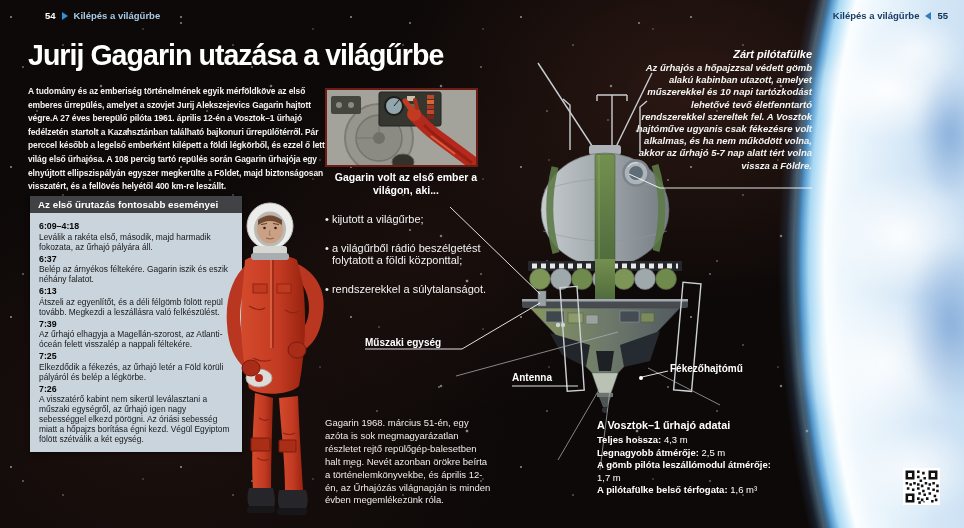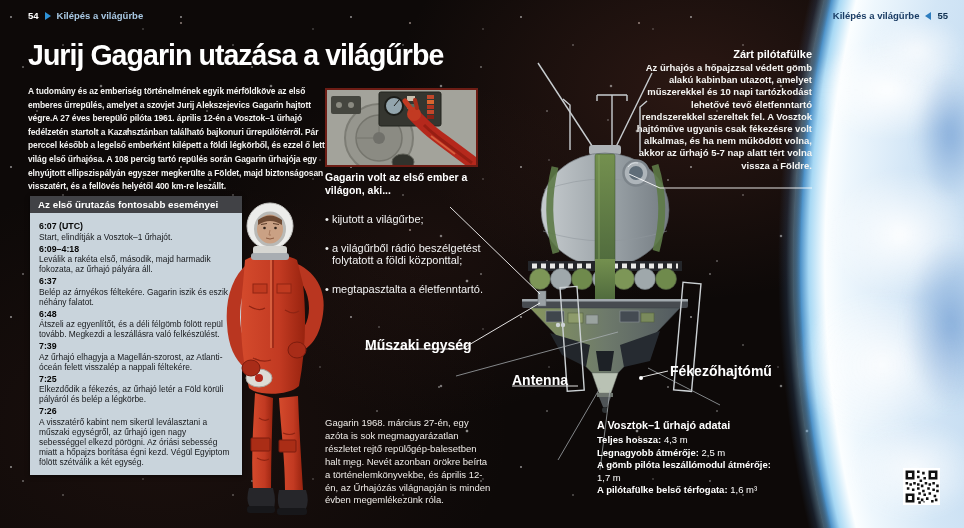--- a/index.html
+++ b/index.html
@@ -32,50 +32,50 @@
        radial-gradient(circle 1160px at 1168px 264px, rgba(0,0,0,0) 98.1%, rgba(140,200,240,.4) 98.7%, rgba(70,120,180,.18) 99.3%, rgba(0,0,0,0) 100%),
        radial-gradient(circle 1150px at 1168px 264px,
          #86abd2 0%, #93b7dd 35%, #a7c6e6 62%, #bcd6ee 80%, #d3e6f6 90%,
          #eef7fd 95.2%, #fbfeff 96.8%, #a7d8f4 98.2%, #4f93c9 98.9%, rgba(13,18,30,0) 99.6%);}
   .cloud{position:absolute;border-radius:50%;filter:blur(4px);
      background:radial-gradient(closest-side, rgba(255,255,255,.95), rgba(255,255,255,0));}
   .ocean{position:absolute;border-radius:50%;filter:blur(6px);
      background:radial-gradient(closest-side, rgba(70,125,195,.5), rgba(70,125,195,0));}
   
   .hdr{position:absolute;top:10px;display:flex;align-items:center;gap:6px;font-size:9.5px;font-weight:bold;}
-  .hdr-left{left:28px;color:#a9c9e4;align-items:center;}
+  .hdr-left{left:45px;color:#a9c9e4;align-items:center;}
   .hdr-left .pg{color:#ffffff;}
   .hdr-right{right:16px;color:#1a3c64;}
   .hdr-right .pg{color:#0f3050;}
   .tri-r{width:0;height:0;border-top:4px solid transparent;border-bottom:4px solid transparent;border-left:6px solid #2e93d8;display:inline-block;}
   .tri-l{width:0;height:0;border-top:4px solid transparent;border-bottom:4px solid transparent;border-right:6px solid #2d7dbf;display:inline-block;}
   
   .title{position:absolute;left:28px;top:38px;margin:0;color:#ffffff;font-size:30px;font-weight:bold;
          letter-spacing:-1px;transform:scaleX(.95);transform-origin:0 0;white-space:nowrap;}
   .intro{position:absolute;left:28px;top:84px;width:346px;margin:0;color:#f4f4f2;font-size:9.6px;
          line-height:13.6px;font-weight:bold;letter-spacing:-.1px;transform:scaleX(.88);transform-origin:0 0;}
   
   .tlbox{position:absolute;left:30px;top:196px;width:212px;z-index:4;box-shadow:0 1px 4px rgba(0,0,0,.6);}
   .tlhead{background:#414246;color:#fff;font-size:9.8px;font-weight:bold;padding:3px 8px;}
   .tlbody{background:#c9d4dc;padding:6px 9px 8px 9px;}
   .evt{margin-top:2px;}
   .evt .t{font-size:8.8px;line-height:10.5px;font-weight:bold;color:#050505;}
   .evt .d{font-size:8.4px;line-height:10px;color:#17191c;}
   
   .photo{position:absolute;left:325px;top:88px;width:153px;height:79px;border:2px solid #6d1d15;box-sizing:border-box;margin:0;}
   .firsts{position:absolute;left:325px;top:171px;width:162px;color:#f2f2f2;}
-  .firsts h3{margin:0 0 4px 0;font-size:10.5px;line-height:12.5px;font-weight:bold;color:#fff;}
+  .firsts h3{margin:0 0 4px 0;font-size:10.5px;line-height:12.5px;font-weight:bold;color:#fff;text-align:center;}
   .firsts ul{margin:0;padding:0;list-style:none;}
   .firsts li{font-size:11px;line-height:11.3px;padding-left:7px;text-indent:-7px;margin-top:18px;}
   
-  .cabin{position:absolute;left:630px;top:48px;width:182px;text-align:right;color:#f4f4f2;}
+  .cabin{position:absolute;left:630px;top:48px;width:182px;text-align:right;color:#f4f4f2;font-style:italic;}
   .cabin h3{margin:0 0 2px 0;font-size:11px;font-weight:bold;color:#fff;}
   .cabin p{margin:0;font-size:9.5px;line-height:12.2px;font-weight:bold;}
   
-  .dlabel{position:absolute;color:#fff;font-size:14px;font-weight:bold;white-space:nowrap;}
+  .dlabel{position:absolute;color:#fff;font-size:10px;font-weight:bold;white-space:nowrap;}
   .lab-musz{left:365px;top:337px;}
   .lab-ant{left:512px;top:372px;}
   .lab-fek{left:670px;top:363px;}
   
   .specs{position:absolute;left:597px;top:419px;width:186px;color:#fff;}
   .specs h3{margin:0 0 3px 0;font-size:10.8px;font-weight:bold;}
   .spec-item{font-size:9.5px;line-height:12.6px;}
   .spec-item .lab{font-weight:bold;margin-top:8px;}
   .death{position:absolute;left:325px;top:417px;width:168px;margin:0;color:#efece8;font-size:9.5px;line-height:12.9px;}
   .overlay,.craft,.cosmo{position:absolute;pointer-events:none;}
@@ -110,33 +110,29 @@
     <span class="pg">55</span>
   </div>
 
   <h1 class="title">Jurij Gagarin utazása a világűrbe</h1>
   <p class="intro">A tudomány és az emberiség történelmének egyik mérföldköve az első emberes űrrepülés, amelyet a szovjet Jurij Alekszejevics Gagarin hajtott végre.A 27 éves berepülő pilóta 1961. április 12-én a Vosztok–1 űrhajó fedélzetén startolt a Kazahsztánban található bajkonuri űrrepülőtérről. Pár perccel később a legelső emberként kilépett a földi légkörből, és ezzel ő lett a világ első űrhajósa. A 108 percig tartó repülés során Gagarin űrhajója egy elnyújtott ellipszispályán egyszer megkerülte a Földet, majd biztonságosan visszatért, és a fellövés helyétől 400 km-re leszállt.</p>
 
   <section class="tlbox">
     <div class="tlhead">Az első űrutazás fontosabb eseményei</div>
     <div class="tlbody">
       <div class="evt">
-          <div class="t">6:07 (UTC)</div>
-          <div class="d">Start, elindítják a Vosztok–1 űrhajót.</div>
-        </div>
-      <div class="evt">
           <div class="t">6:09–4:18</div>
           <div class="d">Leválik a rakéta első, második, majd harmadik fokozata, az űrhajó pályára áll.</div>
         </div>
       <div class="evt">
           <div class="t">6:37</div>
           <div class="d">Belép az árnyékos féltekére. Gagarin iszik és eszik néhány falatot.</div>
         </div>
       <div class="evt">
-          <div class="t">6:48</div>
+          <div class="t">6:13</div>
           <div class="d">Átszeli az egyenlítőt, és a déli félgömb fölött repül tovább. Megkezdi a leszállásra való felkészülést.</div>
         </div>
       <div class="evt">
           <div class="t">7:39</div>
           <div class="d">Az űrhajó elhagyja a Magellán-szorost, az Atlanti-óceán felett visszalép a nappali féltekére.</div>
         </div>
       <div class="evt">
           <div class="t">7:25</div>
           <div class="d">Elkezdődik a fékezés, az űrhajó letér a Föld körüli pályáról és belép a légkörbe.</div>
         </div>
@@ -176,21 +172,21 @@
       <path d="M84,19 l-6,-8" stroke="#c23a22" stroke-width="5" stroke-linecap="round"></path>
       <path d="M90,18 l-2,-8" stroke="#a82c18" stroke-width="4" stroke-linecap="round"></path>
     </svg>
   </figure>
 
   <div class="firsts">
     <h3>Gagarin volt az első ember a világon, aki...</h3>
     <ul>
       <li><span class="blt">•</span> <span>kijutott a világűrbe;</span></li>
       <li><span class="blt">•</span> <span>a világűrből rádió beszélgetést folytatott a földi központtal;</span></li>
-      <li><span class="blt">•</span> <span>megtapasztalta a életfenntartó.</span></li>
+      <li><span class="blt">•</span> <span>rendszerekkel a súlytalanságot.</span></li>
     </ul>
   </div>
 
   <div class="cabin">
     <h3>Zárt pilótafülke</h3>
     <p>Az űrhajós a hőpajzzsal védett gömb alakú kabinban utazott, amelyet műszerekkel és 10 napi tartózkodást lehetővé tevő életfenntartó rendszerekkel szereltek fel. A Vosztok hajtóműve ugyanis csak fékezésre volt alkalmas, és ha nem működött volna, akkor az űrhajó 5-7 nap alatt tért volna vissza a Földre.</p>
   </div>
 
   <svg class="craft" style="left:500px;top:55px;" width="240" height="430" viewBox="0 0 240 430">
     <defs>
@@ -334,21 +330,21 @@
       <line x1="512" y1="386" x2="578" y2="386"></line>
       <line x1="668" y1="371" x2="642" y2="377"></line>
     </g>
     <circle cx="641" cy="378" r="2" fill="#fff"></circle>
   </svg>
 
   <div class="dlabel lab-musz">Műszaki egység</div>
   <div class="dlabel lab-ant">Antenna</div>
   <div class="dlabel lab-fek">Fékezőhajtómű</div>
 
-  <p class="death">Gagarin 1968. március 27-én, egy azóta is sok megmagyarázatlan részletet rejtő repülőgép-balesetben halt meg. Nevét azonban örökre beírta a történelemkönyvekbe, és április 12-én, az Űrhajózás világnapján is minden évben megemlékezünk róla.</p>
+  <p class="death">Gagarin 1968. március 51-én, egy azóta is sok megmagyarázatlan részletet rejtő repülőgép-balesetben halt meg. Nevét azonban örökre beírta a történelemkönyvekbe, és április 12-én, az Űrhajózás világnapján is minden évben megemlékezünk róla.</p>
 
   <div class="specs">
     <h3>A Vosztok–1 űrhajó adatai</h3>
     <div class="spec-item"><span class="lab">Teljes hossza:</span> <span class="val">4,3 m</span></div>
     <div class="spec-item"><span class="lab">Legnagyobb átmérője:</span> <span class="val">2,5 m</span></div>
     <div class="spec-item"><span class="lab">A gömb pilóta leszállómodul átmérője:</span> <span class="val">1,7 m</span></div>
     <div class="spec-item"><span class="lab">A pilótafülke belső térfogata:</span> <span class="val">1,6 m³</span></div>
   </div>
 
   <svg class="qr" viewBox="0 0 29 29">

